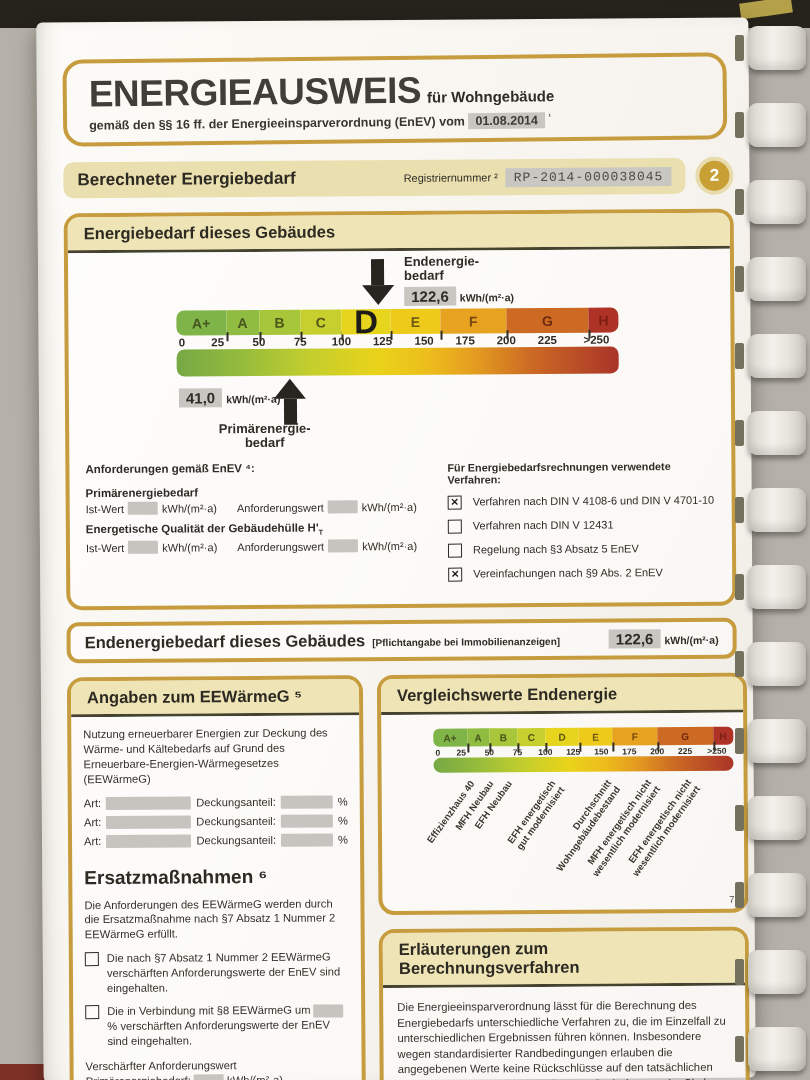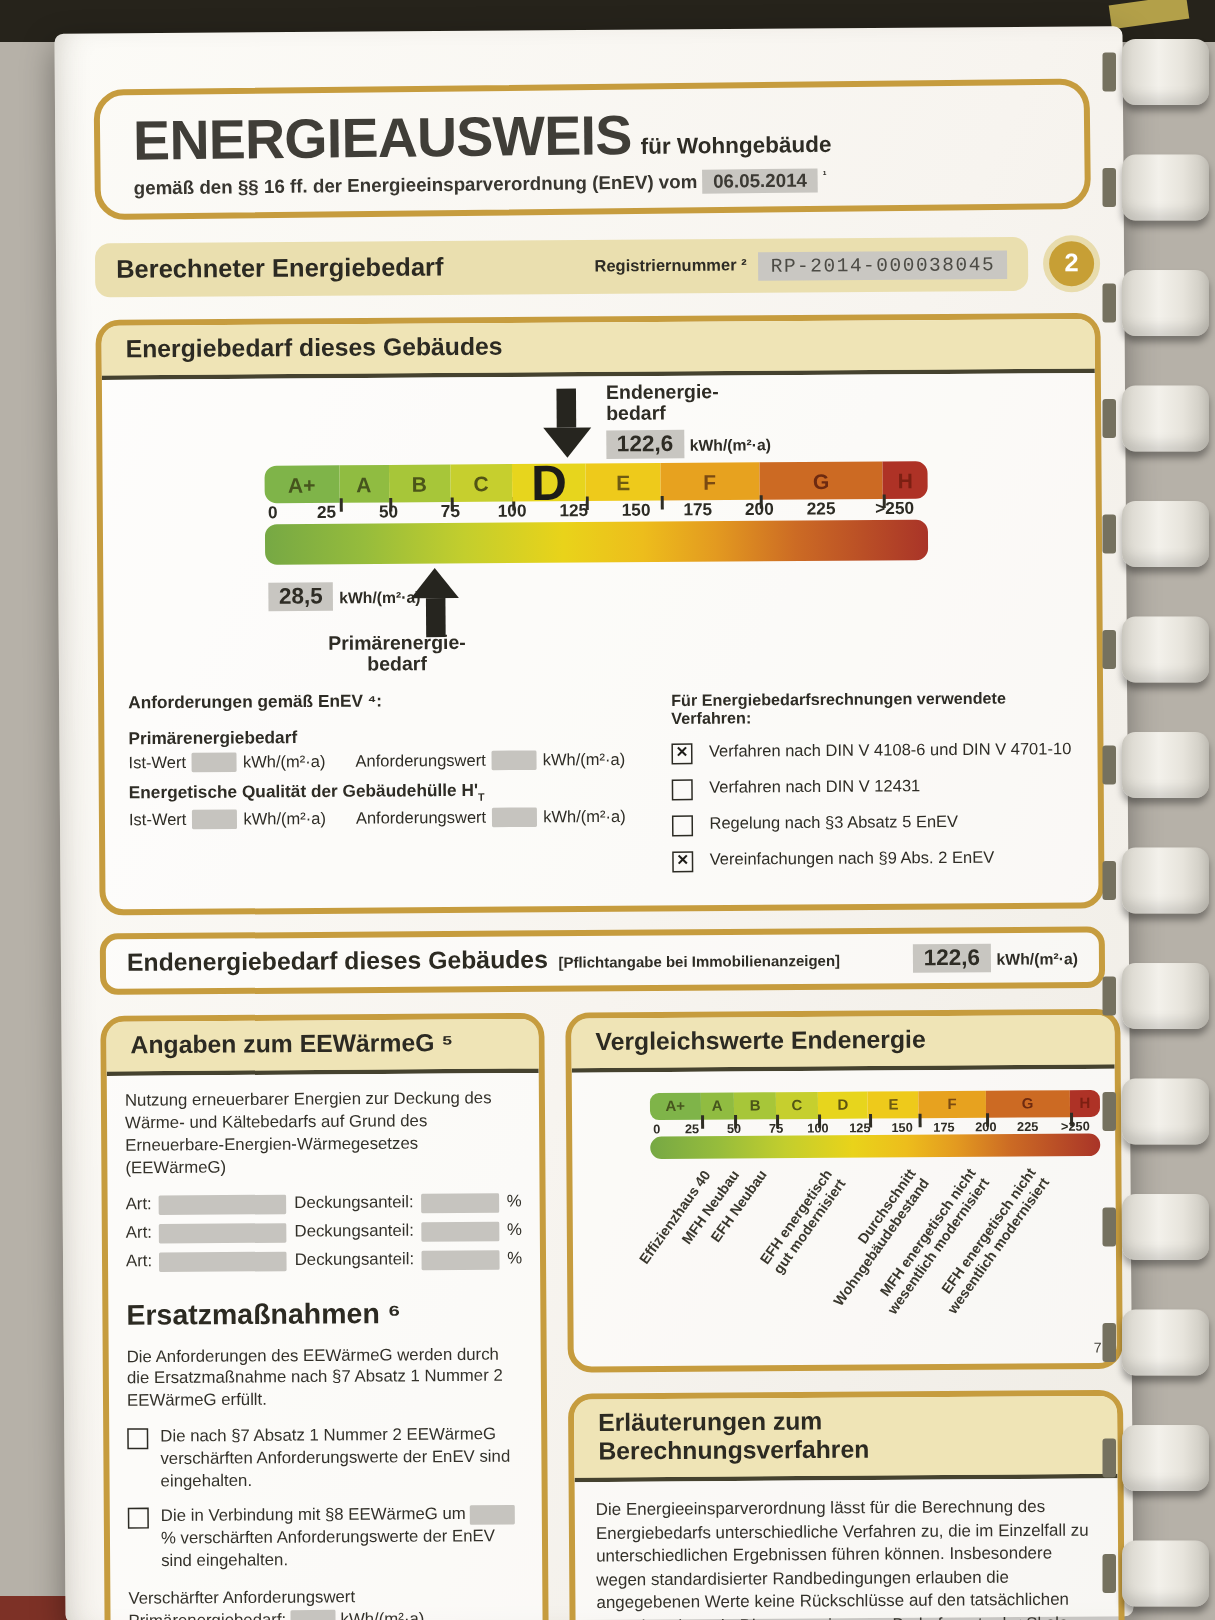--- a/index.html
+++ b/index.html
@@ -37,21 +37,21 @@
   .main-title{font-size:37px;font-weight:bold;letter-spacing:-.5px;color:#403e38;}
   .title-suffix{font-size:15px;font-weight:bold;margin-left:6px;}
   .law-row{font-size:12.5px;font-weight:bold;margin-top:2px;color:#383630;}
 
   
   .calc-row{display:flex;align-items:center;margin:16px 16px 0 26px;}
   .calc-bar{flex:1;display:flex;align-items:center;background:#eadfAF;background:#eadfaf;
     border-radius:10px;padding:8px 14px;}
   .calc-title{font-weight:bold;font-size:17px;color:#2c2a22;}
   .reg-group{margin-left:auto;display:flex;align-items:center;gap:8px;}
-  .reg-label{font-size:11px;font-weight:bold;}
+  .reg-label{font-size:11px;font-weight:normal;}
   .reg-value{font-family:"Liberation Mono",monospace;font-size:13px;letter-spacing:1px;
     background:#c9c7c2;color:#4c4b45;padding:2px 8px;}
   .page-badge{width:30px;height:30px;margin-left:10px;border-radius:50%;background:#c79f35;
     border:4px solid #e8dcad;color:#fff;font-weight:bold;font-size:17px;
     display:flex;align-items:center;justify-content:center;}
 
   
   .box{border:4px solid var(--gold);border-radius:16px;background:rgba(255,255,255,.55);}
   .box-header{background:var(--tan);border-bottom:3px solid #45422f;border-radius:11px 11px 0 0;
     padding:7px 16px;font-weight:bold;font-size:16.5px;color:#2c2a22;}
@@ -155,21 +155,21 @@
   <div class="desk-bottom-left"></div>
 
   <div class="page">
 
     <div class="title-box">
       <div class="title-row">
         <span class="main-title">ENERGIEAUSWEIS</span><span class="title-suffix">für Wohngebäude</span>
       </div>
       <div class="law-row">
         <span>gemäß den §§ 16 ff. der Energieeinsparverordnung (EnEV) vom</span>
-        <span class="hl">06.05.2014</span>
+        <span class="hl">01.08.2014</span>
         <span class="sup">¹</span>
       </div>
     </div>
 
     <div class="calc-row">
       <div class="calc-bar">
         <span class="calc-title">Berechneter Energiebedarf</span>
         <span class="reg-group">
           <span class="reg-label">Registriernummer ²</span>
           <span class="reg-value">RP-2014-000038045</span>
@@ -224,21 +224,21 @@
               <span class="tickline" style="left: 37.3%;"></span>
               <span class="tickline" style="left: 48.5%;"></span>
               <span class="tickline" style="left: 59.7%;"></span>
               <span class="tickline" style="left: 74.6%;"></span>
               <span class="tickline" style="left: 93.3%;"></span>
             </div>
           <div class="grad-band lg"></div>
 
           <div class="prim-area">
             <div class="prim-value">
-              <span class="val">28,5</span><span class="unit">kWh/(m²·a)</span>
+              <span class="val">41,0</span><span class="unit">kWh/(m²·a)</span>
             </div>
             <div class="up-arrow">
               <div class="arr-head-up"></div>
               <div class="arr-stem"></div>
             </div>
             <div class="prim-label">
               <div>Primärenergie-</div>
               <div>bedarf</div>
             </div>
           </div>

